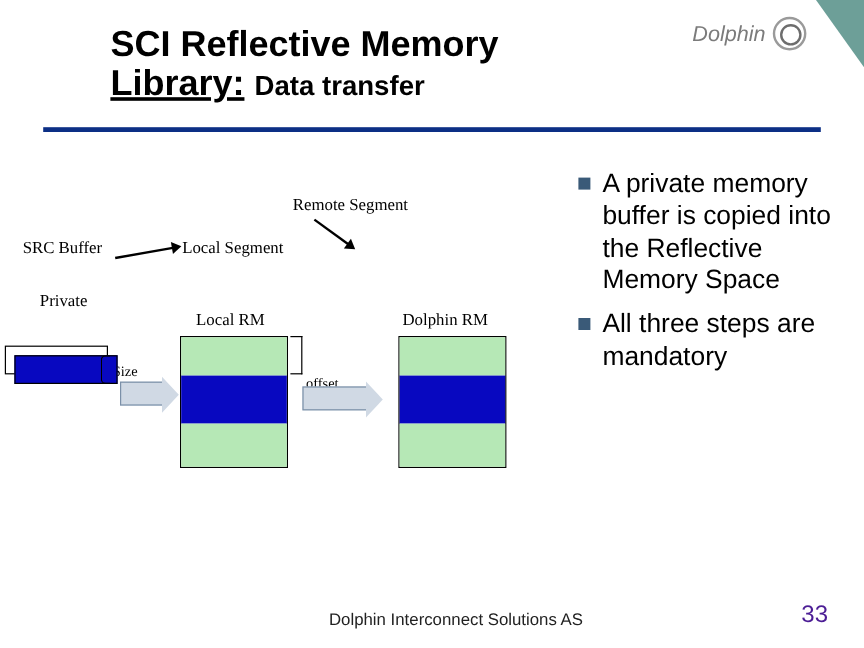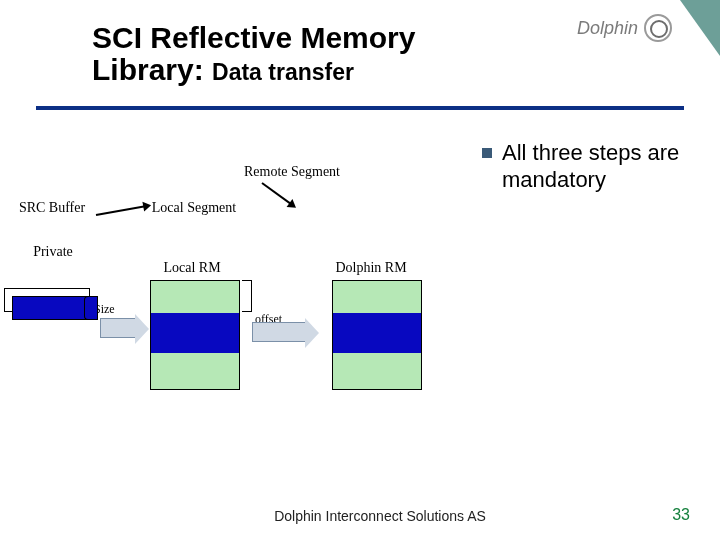--- a/index.html
+++ b/index.html
@@ -61,36 +61,36 @@
 .bracket { position: absolute; top: 140px; left: 242px; width: 10px; height: 32px; border-right: 1px solid #000; border-top: 1px solid #000; border-bottom: 1px solid #000; }
 
 .curly { position: absolute; top: 156px; left: 84px; width: 8px; height: 24px; border-left: 1px solid #000; border-top: 1px solid #000; border-bottom: 1px solid #000; border-radius: 4px 0 0 4px; }
 
 
 .bullets { position: absolute; top: 140px; left: 482px; width: 222px; font-size: 22px; line-height: 1.22; }
 .bullets li { list-style: none; margin-bottom: 10px; display: flex; }
 .bullets li .sq { width: 10px; height: 10px; background: #3a5a78; margin-top: 8px; margin-right: 10px; flex-shrink: 0; }
 
 .footer { position: absolute; bottom: 16px; left: 0; width: 100%; text-align: center; font-size: 14px; color: #222; padding-left: 40px; }
-.slidenum { position: absolute; bottom: 16px; right: 30px; font-size: 16px; color: #15803d; }
+.slidenum { position: absolute; bottom: 16px; right: 30px; font-size: 20px; color: #4c1d95; }
 </style>
 </head>
 <body>
 
 <div class="accent"></div>
 
 <div class="logo">
   <span>Dolphin</span>
   <span class="logo-icon"></span>
 </div>
 
 <div class="title-area">
   <div class="title">SCI Reflective Memory</div>
   <div class="title">
-    <span style="">Library:</span>
+    <span style="text-decoration: underline">Library:</span>
     <span class="subtitle">Data transfer</span>
   </div>
 </div>
 <div class="rule"></div>
 
 <div class="diagram">
   <div class="lbl src">SRC Buffer</div>
   <div class="lbl priv">Private</div>
   <div class="lbl locseg">Local Segment</div>
   <div class="lbl locrm">Local RM</div>
@@ -117,18 +117,22 @@
   <div class="arrow a2"></div>
   <div class="barrow b1"></div>
   <div class="barrow b2"></div>
   <div class="bracket"></div>
   <div class="curly"></div>
 </div>
 
 <ul class="bullets">
   <li>
       <span class="sq"></span>
+      <span>A private memory buffer is copied into the Reflective Memory Space</span>
+    </li>
+  <li>
+      <span class="sq"></span>
       <span>All three steps are mandatory</span>
     </li>
 </ul>
 
 <div class="footer">Dolphin Interconnect Solutions AS</div>
 <div class="slidenum">33</div>
 
 </body></html>

